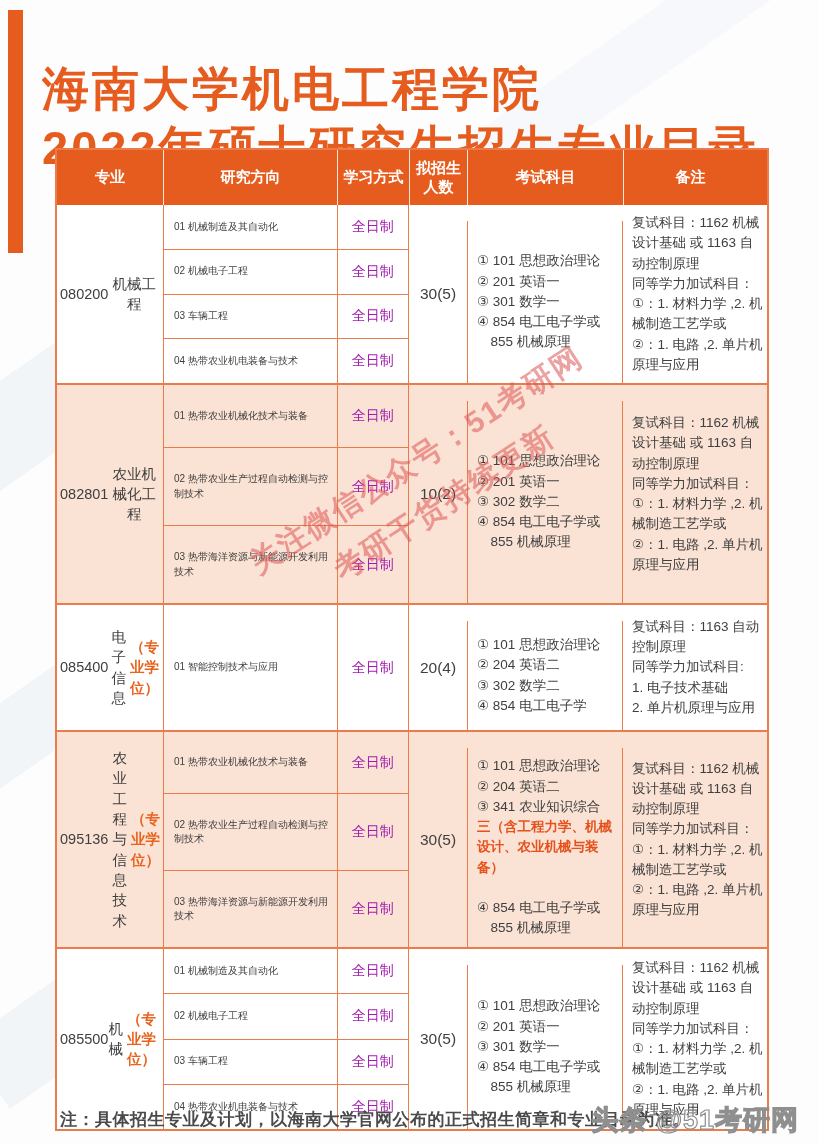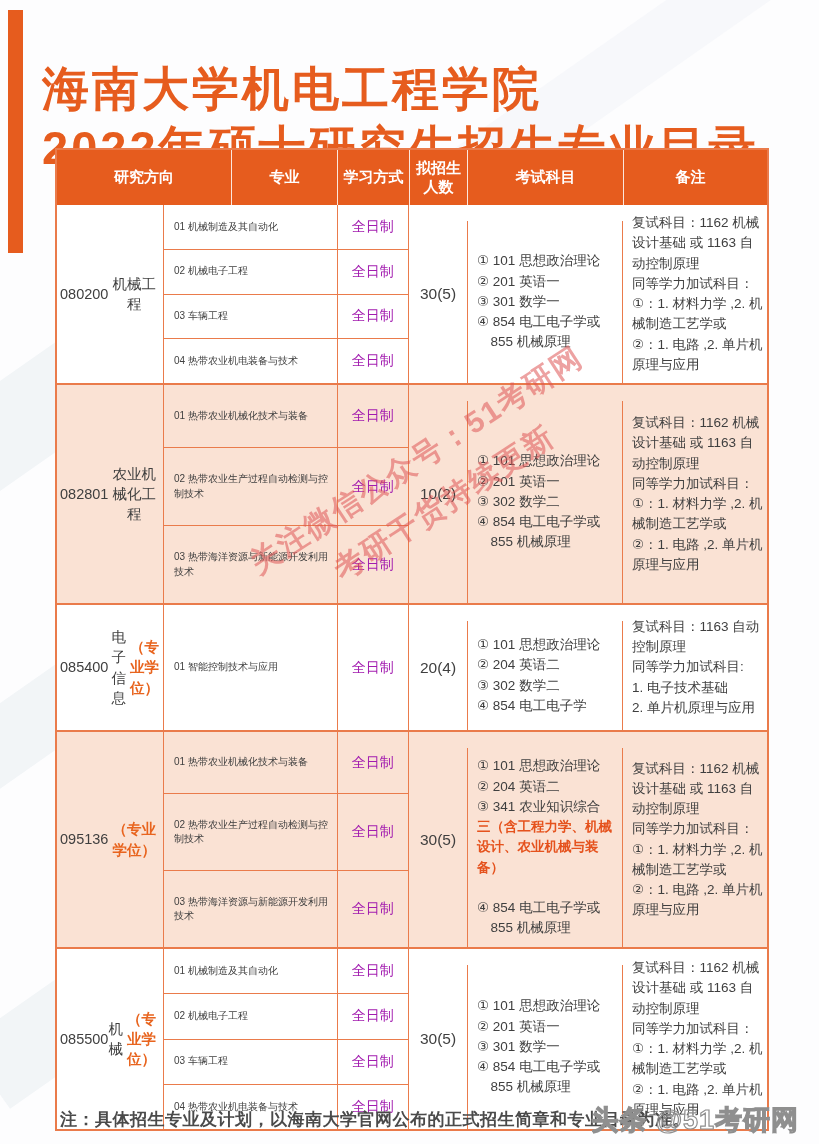--- a/index.html
+++ b/index.html
@@ -74,22 +74,22 @@
 
 <div class="ribbon"></div>
 
 <div class="title">
   <div>海南大学机电工程学院</div>
   <div>2022年硕士研究生招生专业目录</div>
 </div>
 
 <div class="table">
   <div class="thead" id="thead">
+      <div class="th c1">专业</div>
       <div class="th c2">研究方向</div>
-      <div class="th c1">专业</div>
       <div class="th c3">学习方式</div>
       <div class="th c4">拟招生人数</div>
       <div class="th c5">考试科目</div>
       <div class="th c6">备注</div>
     </div>
   <div id="tbody">
       <div class="block b1">
     <div class="cell major">
       <div class="major-code">080200</div>
       <div class="major-name">机械工程</div>
@@ -179,20 +179,21 @@
 ④ 854 电工电子学</span>
         </div>
     <div class="cell notes">复试科目：1163 自动控制原理
 同等学力加试科目:
 1. 电子技术基础
 2. 单片机原理与应用</div>
   </div>
       <div class="block b4 tint">
     <div class="cell major">
       <div class="major-code">095136</div>
+      <div class="major-name">农业工程与信息技术</div>
       <div class="major-tag">（专业学位）</div>
     </div>
     <div class="dirs">
           <div class="dir-row">
     <div class="dir-name">01 热带农业机械化技术与装备</div>
     <div class="dir-mode">全日制</div>
   </div>
           <div class="dir-row">
     <div class="dir-name">02 热带农业生产过程自动检测与控制技术</div>
     <div class="dir-mode">全日制</div>

